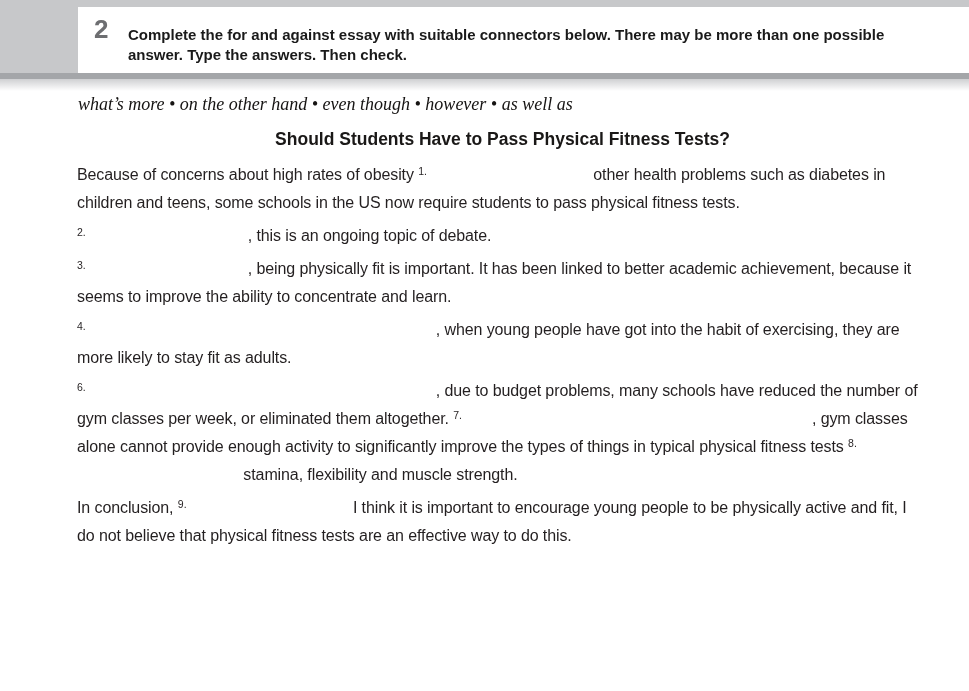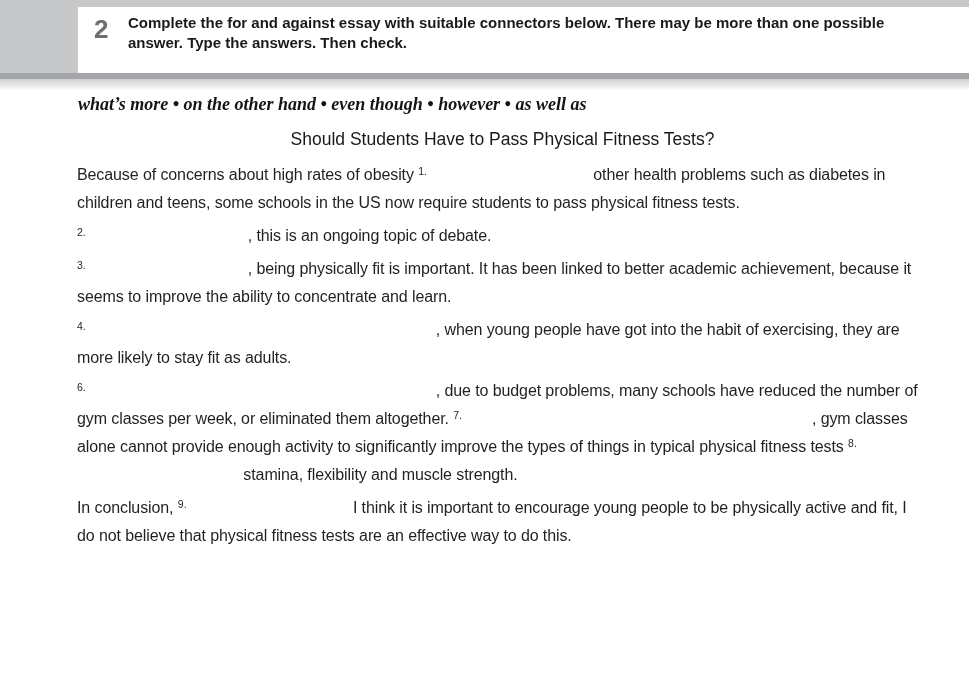--- a/index.html
+++ b/index.html
@@ -22,21 +22,21 @@
     position: absolute; top: 0; left: 0;
     width: 78px; height: 73px;
     background: var(--gray-block, #c7c8ca);
   }
   .exercise-number {
     position: absolute; left: 94px; top: 14px;
     font-size: 26px; font-weight: bold;
     color: var(--number-gray, #6d6e71);
   }
   .instruction {
-    position: absolute; left: 128px; top: 13px;
+    position: absolute; left: 128px; top: 25px;
     width: 775px;
     font-size: 15px; font-weight: bold;
     line-height: 20px;
     color: #1a1a1a;
   }
   .divider {
     position: absolute; top: 73px; left: 0;
     width: 969px; height: 6px;
     background: var(--divider-gray, #a4a6a9);
   }
@@ -46,28 +46,28 @@
     background: linear-gradient(#cfd0d2, #ffffff);
   }
   .content {
     position: absolute; top: 90px; left: 0;
     width: 969px;
   }
   .word-bank {
     margin: 2px 40px 0 78px;
     font-family: "Liberation Serif", serif;
     font-style: italic;
-    font-weight: bold;
+    font-weight: normal;
     font-size: 18px;
     line-height: 24px;
     color: #161413;
   }
   .essay-title {
     text-align: center;
-    font-weight: normal;
+    font-weight: bold;
     font-size: 17.5px;
     margin: 13px 41px 11px 77px;
     color: #1a1817;
   }
   .essay-body {
     margin: 0 41px 8px 77px;
     font-size: 16px;
     line-height: 28px;
     letter-spacing: -0.1px;
   }

